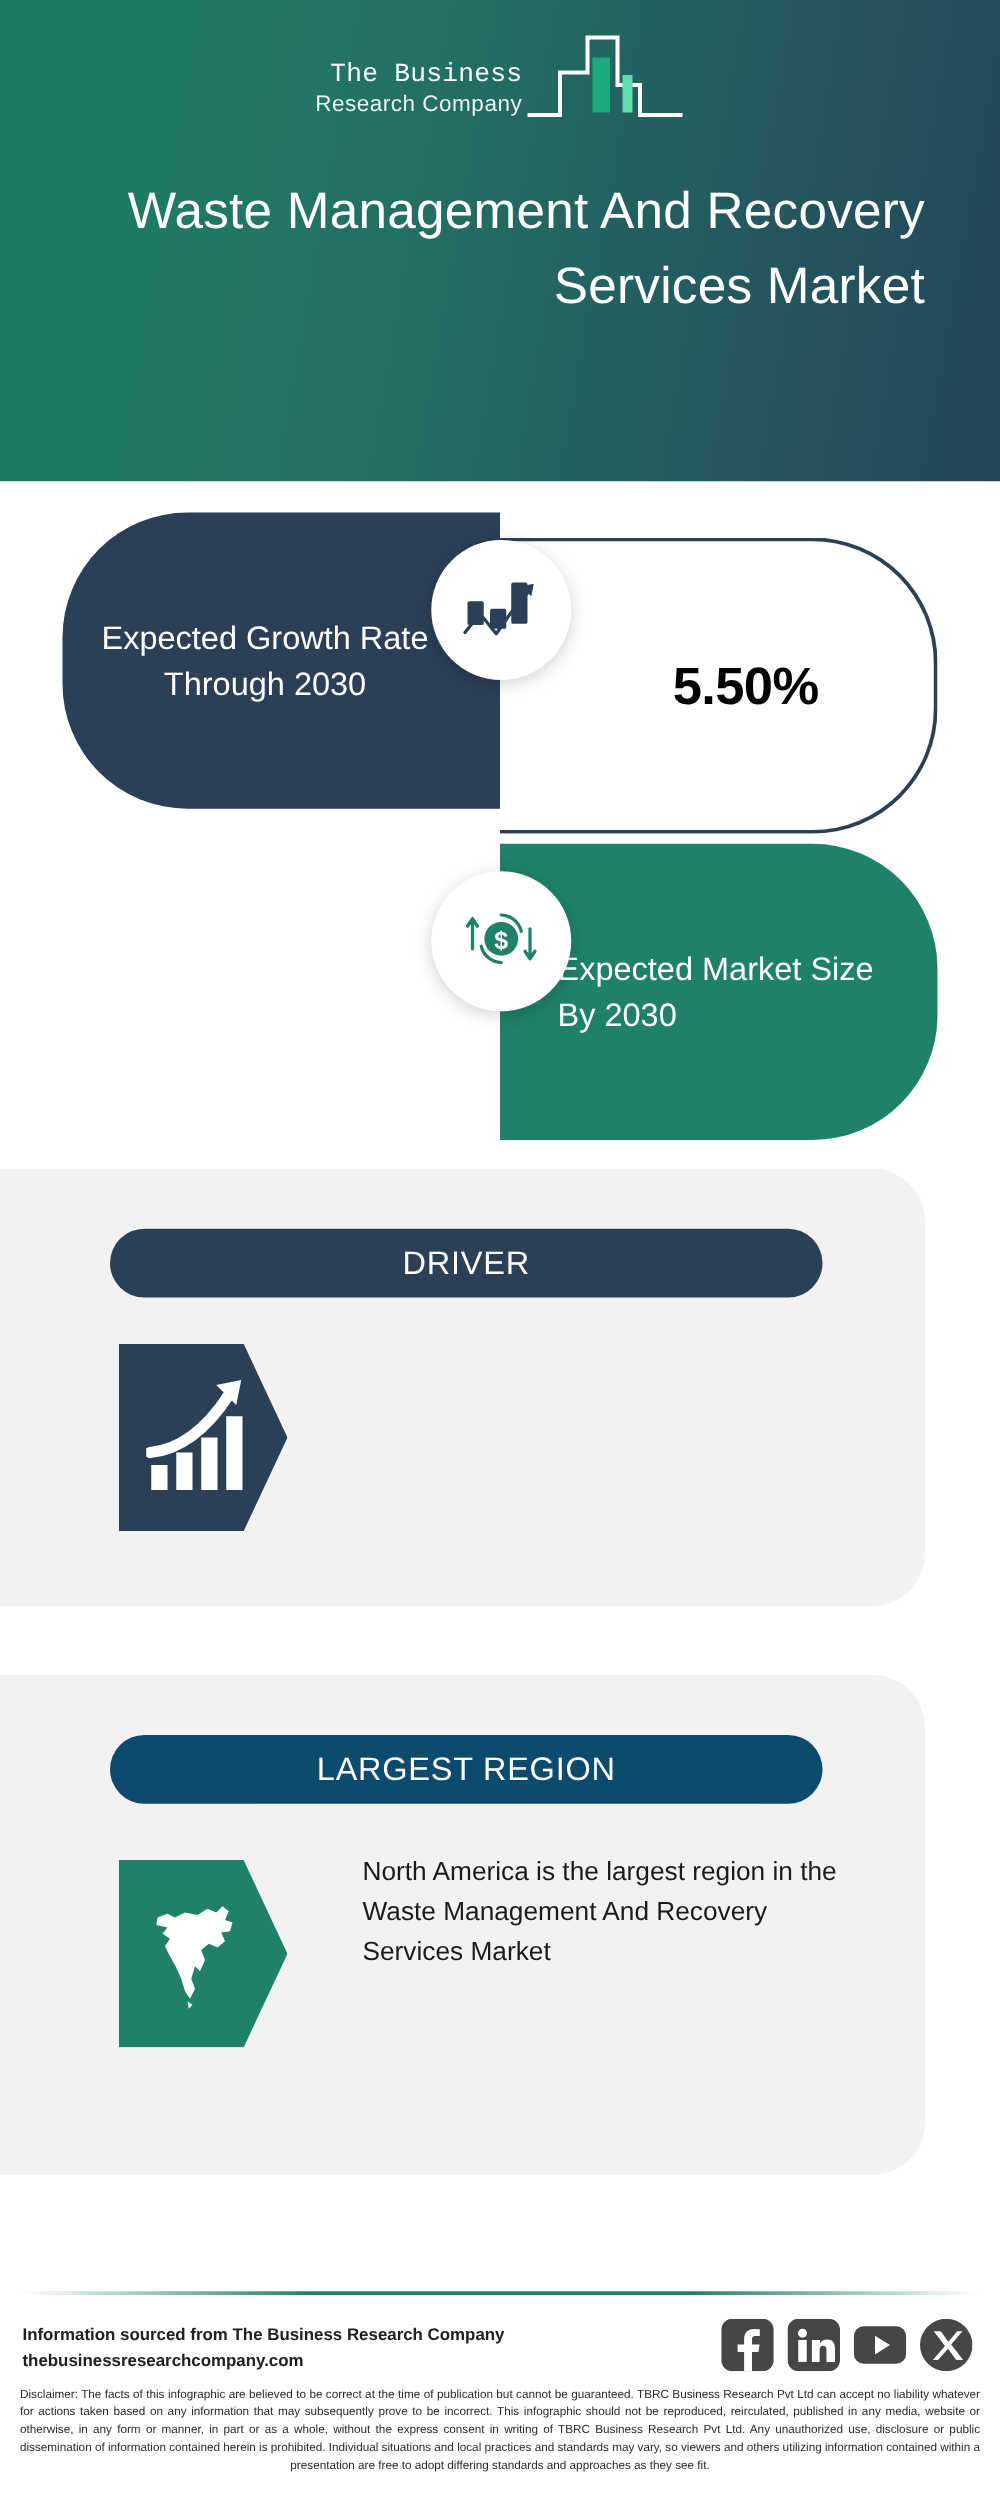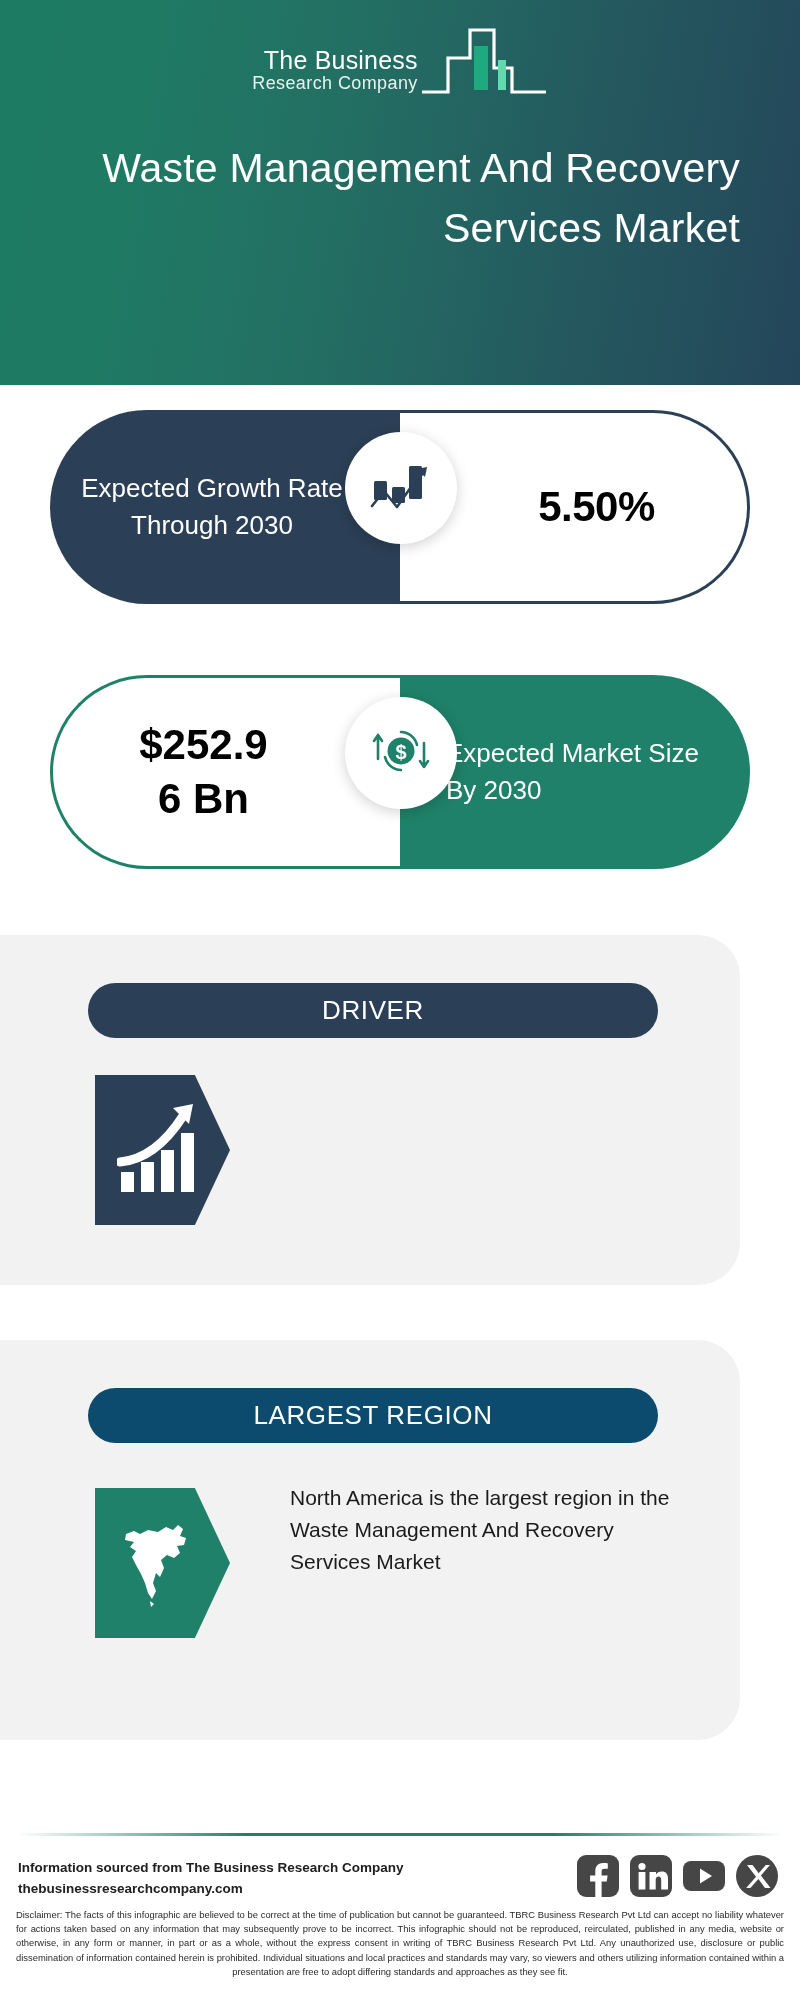--- a/index.html
+++ b/index.html
@@ -17,22 +17,22 @@
     background:linear-gradient(100deg,#1d7a63 0%, #1f7a64 18%, #236f63 42%, #245a5f 70%, #24465a 100%);
     overflow:hidden;
   }
   .logo-wrap {
     position:absolute; left:0; top:24px; width:800px;
     display:flex; justify-content:center; align-items:flex-end;
   }
   .logo-inner { position:relative; display:flex; align-items:flex-end; }
   .logo-text { text-align:right; padding-bottom:4px; }
   .logo-text .l1 {
-    display:block; color:#ffffff; font-size:25px; line-height:27px;
-    font-family:Liberation Sans, sans-serif; letter-spacing:.2px;
+    display:block; color:#ffffff; font-size:21px; line-height:27px;
+    font-family:Liberation Mono, monospace; letter-spacing:.2px;
   }
   .logo-text .l2 {
     display:block; color:#e8f2ef; font-size:18px; line-height:18px;
     letter-spacing:.4px;
   }
   .logo-mark { position:relative; width:128px; height:72px; margin-left:2px; }
 
   .head-title {
     position:absolute; left:0; top:138px; width:800px;
     text-align:right; color:#ffffff;
@@ -40,36 +40,37 @@
     letter-spacing:.2px;
     padding:0 60px;
   }
 
   
   .stat { position:absolute; left:50px; width:700px; height:205px; }
   .stat1 { top:410px; }
   .stat2 { top:675px; }
 
   .stat .half-left, .stat .half-right {
-    position:absolute; top:0; height:194px; width:350px;
+    position:absolute; top:0; height:237px; width:350px;
     display:flex; align-items:center; justify-content:center;
   }
   .stat .half-left { left:0; }
   .stat .half-right { left:350px; }
 
   
   .stat1 .half-left {
     background:#2b3f56;
     border-radius:100px 0 0 100px;
   }
   .stat1 .half-right {
     border:3px solid #2b3f56;
     border-left:none;
     border-radius:0 100px 100px 0;
     background:#ffffff;
+    margin-top:20px;
   }
   .stat1 .lbl {
     color:#ffffff; font-size:26px; line-height:37px; text-align:center;
     padding-left:16px; padding-right:42px;
   }
   .stat1 .val {
     color:#000000; font-size:42px; font-weight:bold; letter-spacing:-.5px;
     padding-left:46px;
   }
 
@@ -193,23 +194,20 @@
         <rect x="22" y="30" width="13" height="16" rx="1.5" fill="#2b3f56"></rect>
         <rect x="39" y="9" width="13" height="33" rx="1.5" fill="#2b3f56"></rect>
         <path d="M2 49 L14 34 L27 50 L41 30 L55 14" fill="none" stroke="#2b3f56" stroke-width="2.6" stroke-linejoin="round" stroke-linecap="round"></path>
         <path d="M47 12 L57 10 L55 20 Z" fill="#2b3f56"></path>
       </svg>
     </span>
   </div>
 </div>
 
 <div class="stat stat2">
-  <div class="half-left">
-    <div class="val">$252.9<br>6 Bn</div>
-  </div>
   <div class="half-right">
     <div class="lbl">Expected Market Size By 2030</div>
   </div>
   <div class="badge">
     <span>
       <svg width="66" height="64" viewBox="0 0 66 64">
         <circle cx="33" cy="32" r="13.5" fill="#1f8169"></circle>
         <text x="33" y="40" font-family="Liberation Sans, sans-serif" font-size="20" font-weight="bold" fill="#ffffff" text-anchor="middle">$</text>
         <path d="M17 38 A17 17 0 0 0 33 51" fill="none" stroke="#1f8169" stroke-width="2.6" stroke-linecap="round"></path>
         <path d="M49 26 A17 17 0 0 0 33 13" fill="none" stroke="#1f8169" stroke-width="2.6" stroke-linecap="round"></path>

